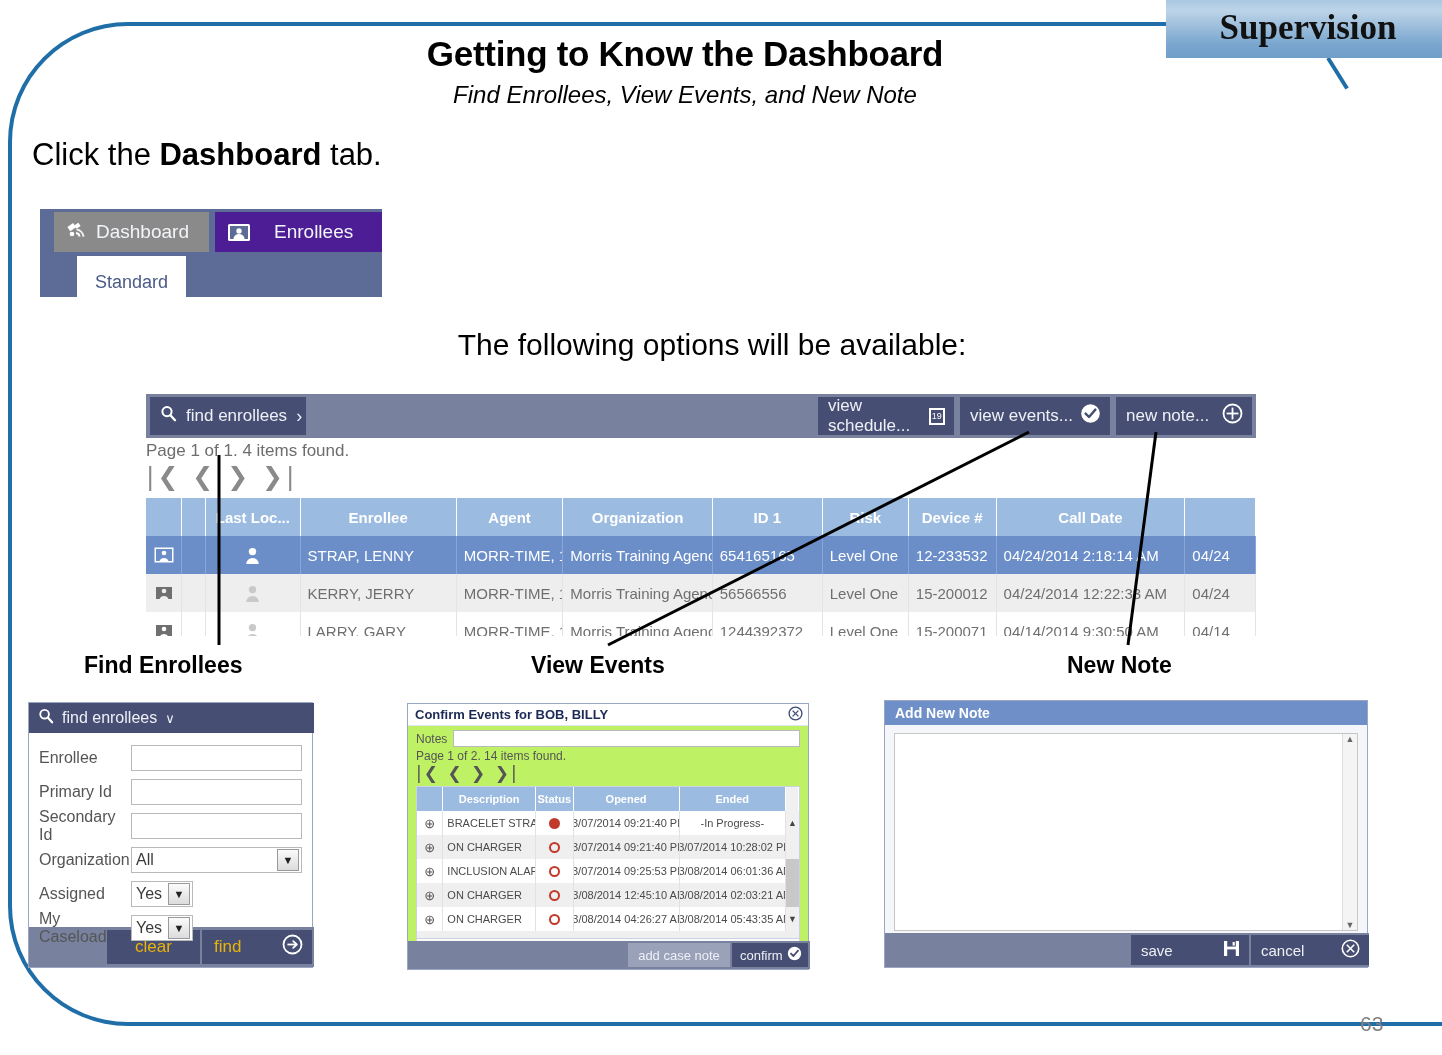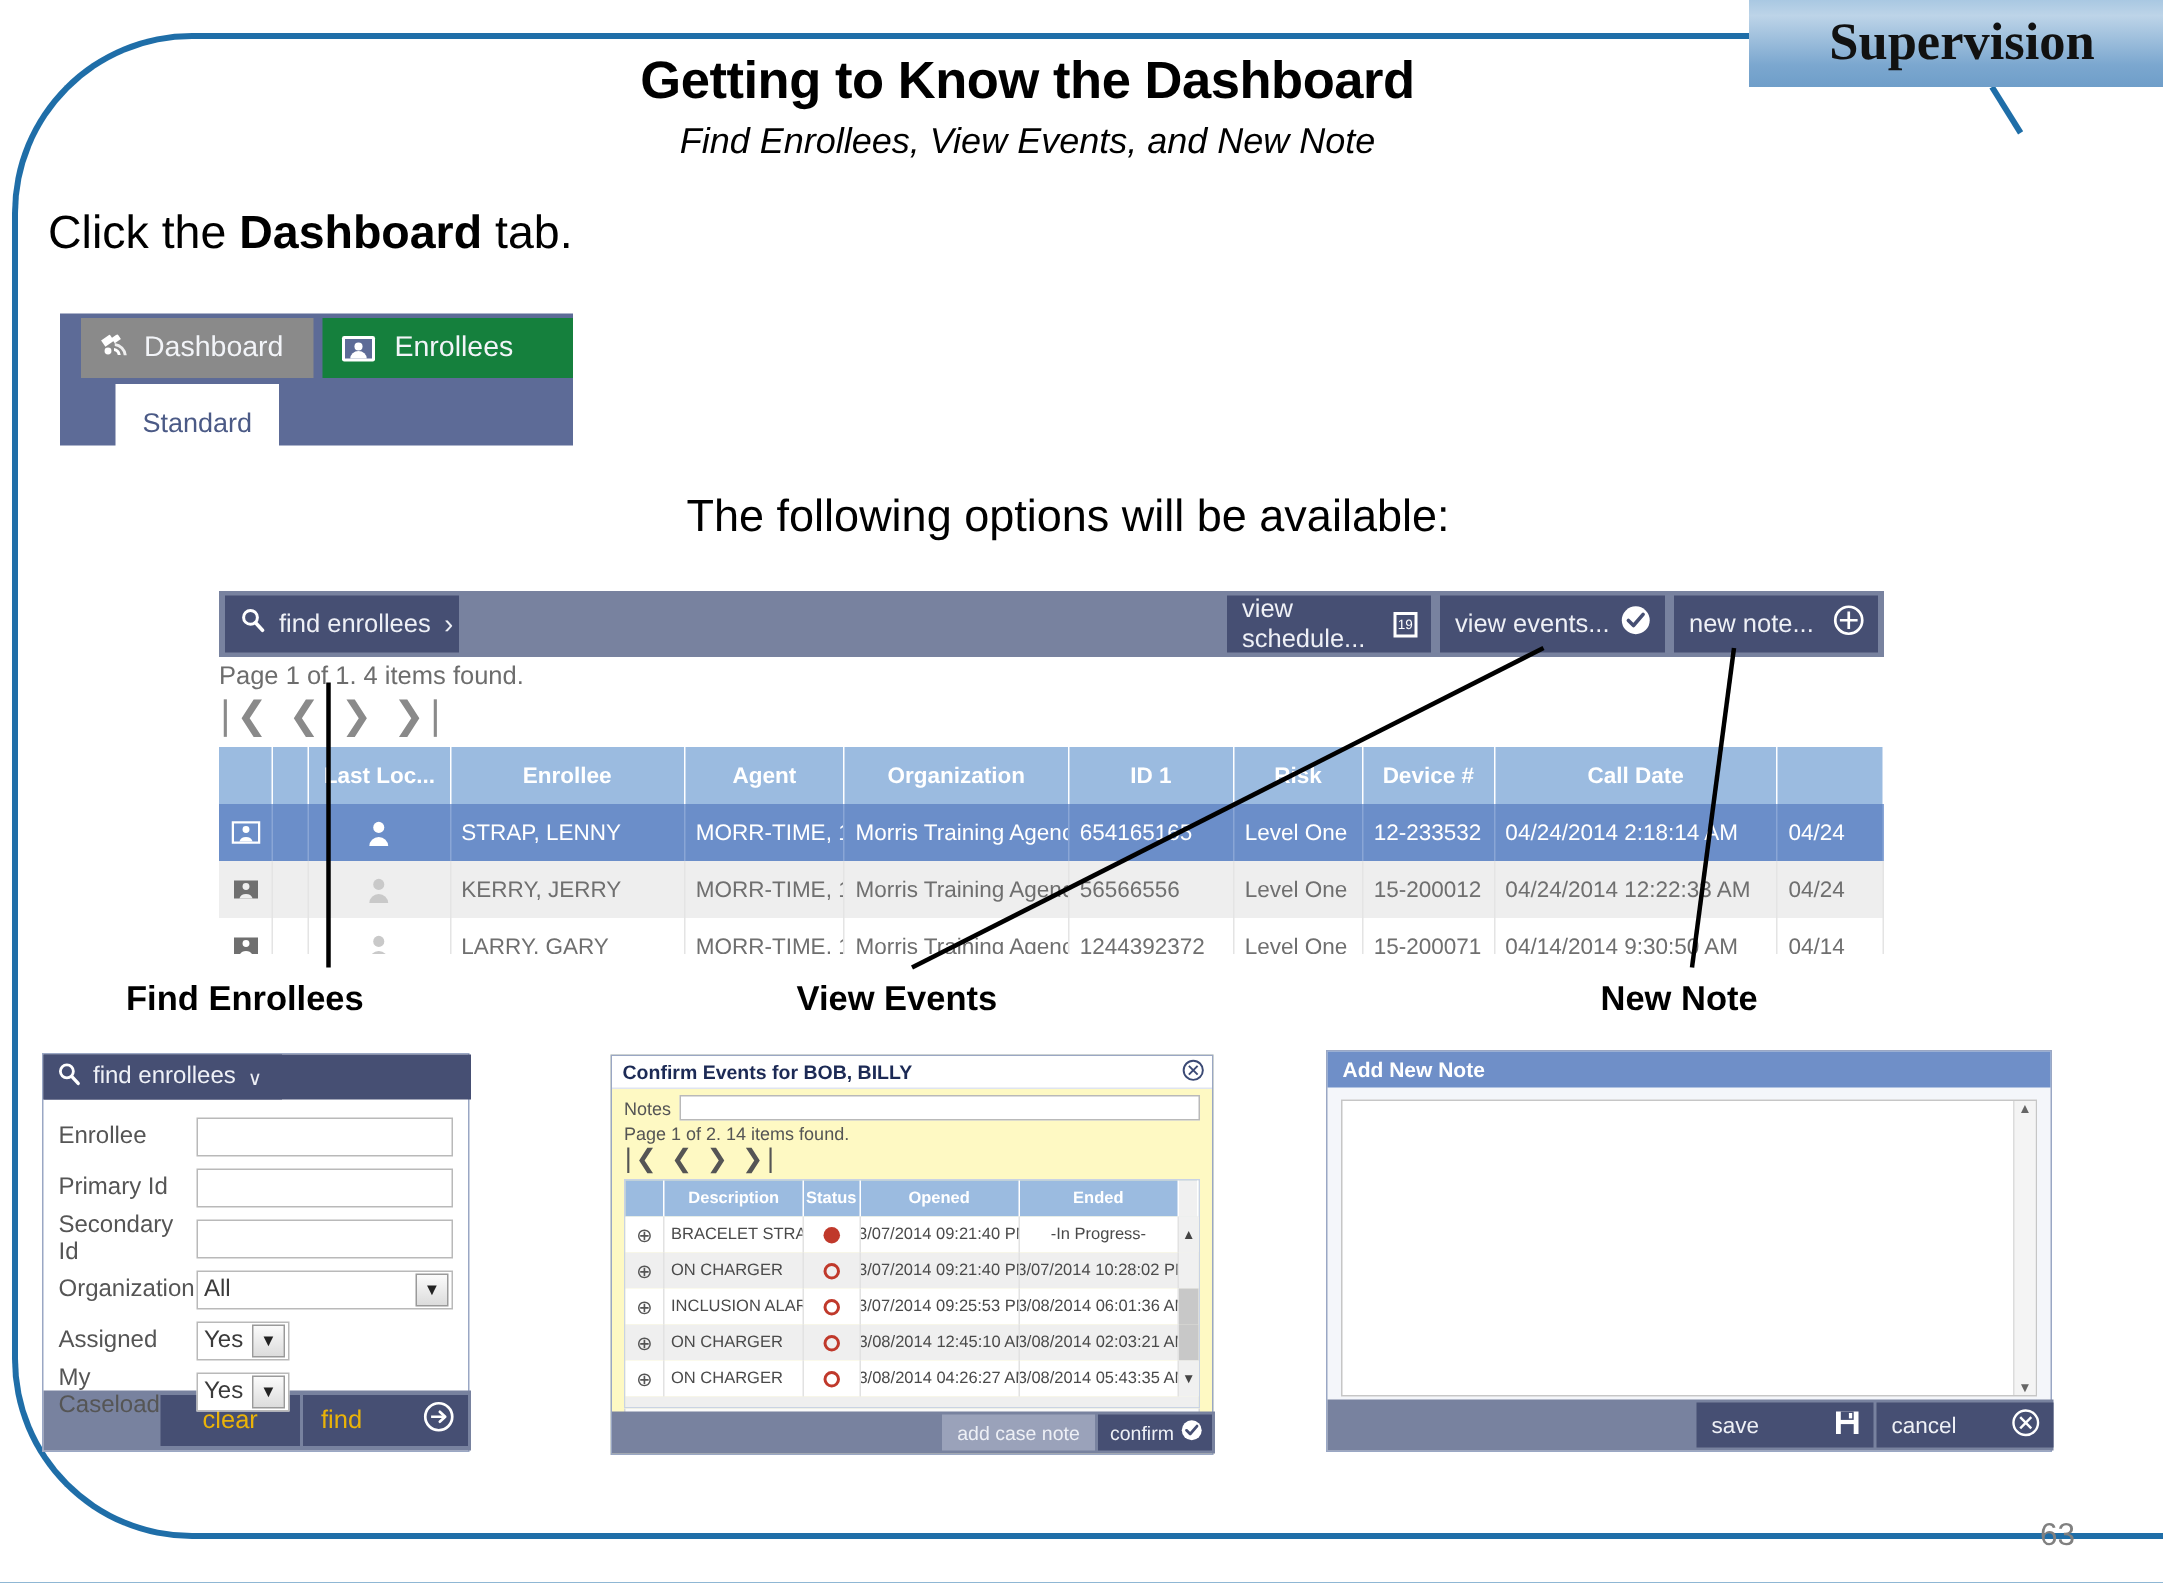--- a/index.html
+++ b/index.html
@@ -86,22 +86,22 @@
     width: 342px; height: 88px;
     background: #5d6b97;
   }
   #tab-dashboard {
     position: absolute; left: 14px; top: 3px; width: 155px; height: 40px;
     background: #8a8a8a;
     display: flex; align-items: center; gap: 8px; padding-left: 12px;
   }
   #tab-enrollees {
     position: absolute; left: 175px; top: 3px; width: 167px; height: 40px;
-    background: #15803d;
-    display: flex; align-items: center; gap: 12px; padding-left: 12px;
+    background: #4c1d95;
+    display: flex; align-items: center; gap: 23px; padding-left: 12px;
   }
   .tablabel { color: #f2f4f8; font-size: 19px; }
   #tab-standard {
     position: absolute; left: 37px; top: 47px; width: 109px; height: 52px;
     background: #ffffff;
     display: flex; align-items: center; justify-content: center;
   }
   #tab-standard .tablabel { color: #4b5a86; font-size: 18px; }
   .dash-icon svg, .enr-icon svg { display: block; }
 
@@ -233,21 +233,21 @@
     position: absolute; top: 3px; height: 34px; background: #464f73;
     color: #eab308; font-size: 17px; display: flex; align-items: center;
   }
   #btn-clear { left: 78px; width: 93px; justify-content: center; }
   #btn-find  { left: 173px; width: 110px; padding-left: 12px; justify-content: space-between; padding-right: 9px; }
 
   
   #events-panel {
     position: absolute; left: 407px; top: 703px;
     width: 402px; height: 267px;
-    background: #fef9c3;
+    background: #bef264;
     border: 1px solid #9aa7c4;
   }
   #events-header {
     height: 22px; background: #ffffff;
     display: flex; align-items: center; justify-content: space-between;
     padding: 0 5px 0 7px;
     color: #1c2a55; font-weight: bold; font-size: 13px;
     border-bottom: 1px solid #dfe4ef;
   }
   #events-notes-row { display: flex; align-items: center; gap: 6px; padding: 4px 8px 0 8px; }

